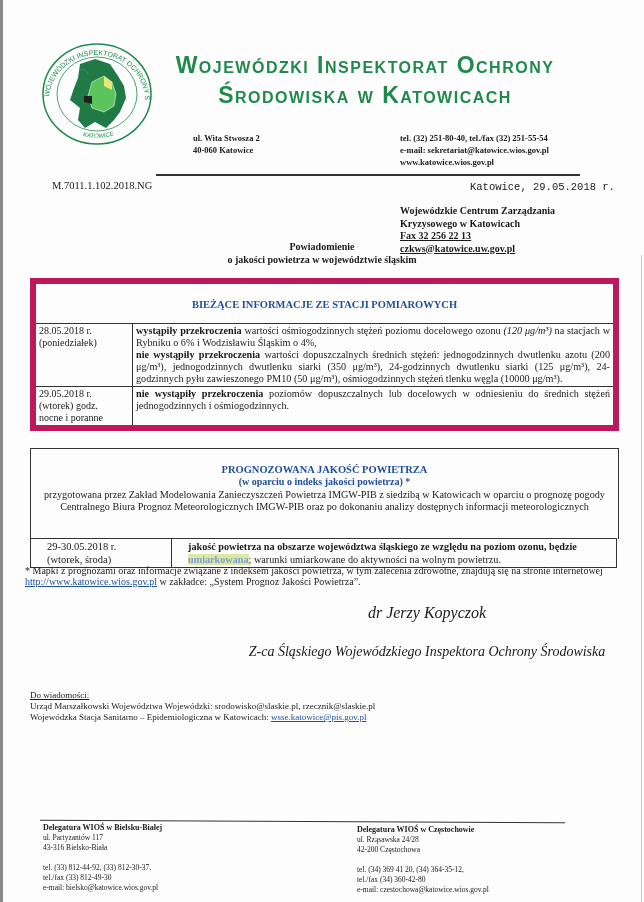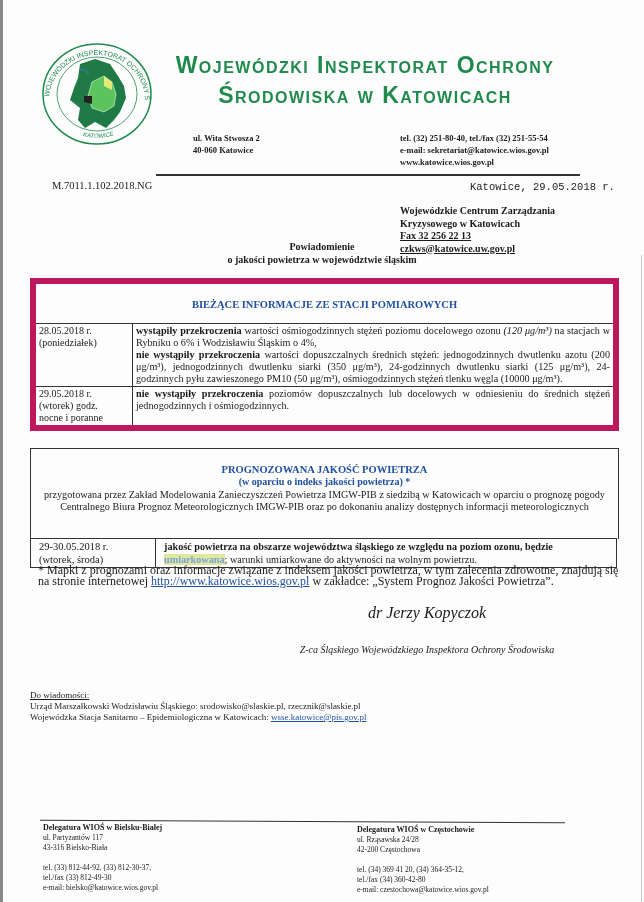--- a/index.html
+++ b/index.html
@@ -41,28 +41,28 @@
   .t1 .body { text-align: justify; }
   .t1 .body b { font-weight: bold; }
   .t1 .row2 { height: 38px; }
 
   
   .t2box { position: absolute; left: 30px; top: 448px; width: 587px; height: 90px; border: 1px solid #333; border-bottom: none; }
   .t2title { position: absolute; left: 0; width: 587px; top: 15px; text-align: center; color: #1f4fa0; font-weight: bold; font-size: 10.5px; line-height: 12px; }
   .t2sub { position: absolute; left: 0; width: 587px; top: 27px; text-align: center; color: #1f4fa0; font-weight: bold; font-size: 10px; line-height: 12px; }
   .t2desc { position: absolute; left: 4px; width: 579px; top: 40px; text-align: center; font-size: 10.2px; line-height: 12px; }
   .t2row { position: absolute; left: 30px; top: 538px; width: 587px; border: 1px solid #333; border-collapse: collapse; }
-  .t2row td { border: 1px solid #333; vertical-align: top; font-size: 10.2px; line-height: 13px; padding: 1px 8px; }
+  .t2row td { border: 1px solid #333; vertical-align: top; font-size: 10.2px; line-height: 13px; padding: 1px 16px; }
   .t2row .dcol { width: 108px; font-size: 10.5px; }
   .hl { background: #dfe8a0; color: #7aa0d8; font-weight: bold; }
-  .footnote { position: absolute; left: 38px; top: 565px; width: 586px; font-size: 12px; line-height: 11px; }
+  .footnote { position: absolute; left: 25px; top: 565px; width: 586px; font-size: 10px; line-height: 11px; }
   .footnote .link { color: #1f4fa0; text-decoration: underline; }
 
   .sig1 { position: absolute; left: 0; width: 644px; top: 604px; text-align: center; padding-left: 210px; box-sizing: border-box; font-style: italic; font-size: 16px; }
-  .sig2 { position: absolute; left: 0; width: 644px; top: 644px; text-align: center; padding-left: 210px; box-sizing: border-box; font-style: italic; font-size: 10px; }
+  .sig2 { position: absolute; left: 0; width: 644px; top: 644px; text-align: center; padding-left: 210px; box-sizing: border-box; font-style: italic; font-size: 14px; }
 
   .cc { position: absolute; left: 30px; top: 690px; font-size: 9px; line-height: 11px; }
   .cc .u { text-decoration: underline; display:block; }
   .cc .link { color: #1f4fa0; text-decoration: underline; }
 
   .ftr-rule { position: absolute; left: 40px; top: 821px; width: 525px; height: 1px; background: #333; transform: rotate(0.25deg); }
   .ftr { position: absolute; font-size: 7.5px; line-height: 10px; }
   .ftr b { font-size: 8px; }
   .ftr.left { left: 43px; top: 823px; }
   .ftr.right { left: 357px; top: 825px; }
@@ -174,21 +174,21 @@
 
 <div class="footnote">
   <span>* Mapki z prognozami oraz informacje związane z indeksem jakości powietrza, w tym zalecenia zdrowotne, znajdują się na stronie internetowej </span><span class="link">http://www.katowice.wios.gov.pl</span><span> w zakładce: „System Prognoz Jakości Powietrza”.</span>
 </div>
 
 <div class="sig1">dr Jerzy Kopyczok</div>
 <div class="sig2">Z-ca Śląskiego Wojewódzkiego Inspektora Ochrony Środowiska</div>
 
 <div class="cc">
   <span class="u">Do wiadomości:</span>
-  <div>Urząd Marszałkowski Wodzisławiu Śląskiego: srodowisko@slaskie.pl, rzecznik@slaskie.pl</div>
+  <div>Urząd Marszałkowski Województwa Wojewódzki: srodowisko@slaskie.pl, rzecznik@slaskie.pl</div>
   <div><span>Wojewódzka Stacja Sanitarno – Epidemiologiczna w Katowicach: </span><span class="link">wsse.katowice@pis.gov.pl</span></div>
 </div>
 
 <div class="ftr-rule"></div>
 <div class="ftr left">
   <b>Delegatura WIOŚ w Bielsku-Białej</b>
   <div>ul. Partyzantów 117</div>
   <div>43-316 Bielsko-Biała</div>
   <div style="height:10px"></div>
   <div>tel. (33) 812-44-92, (33) 812-30-37,</div>

